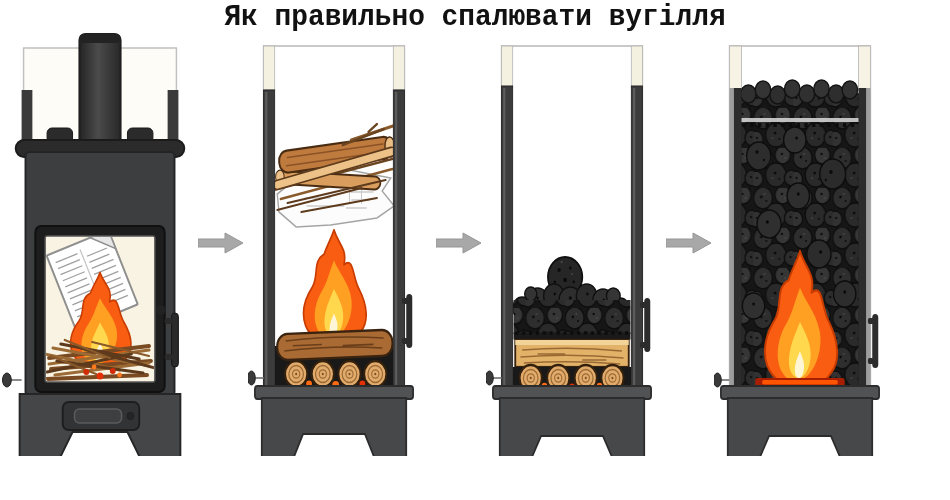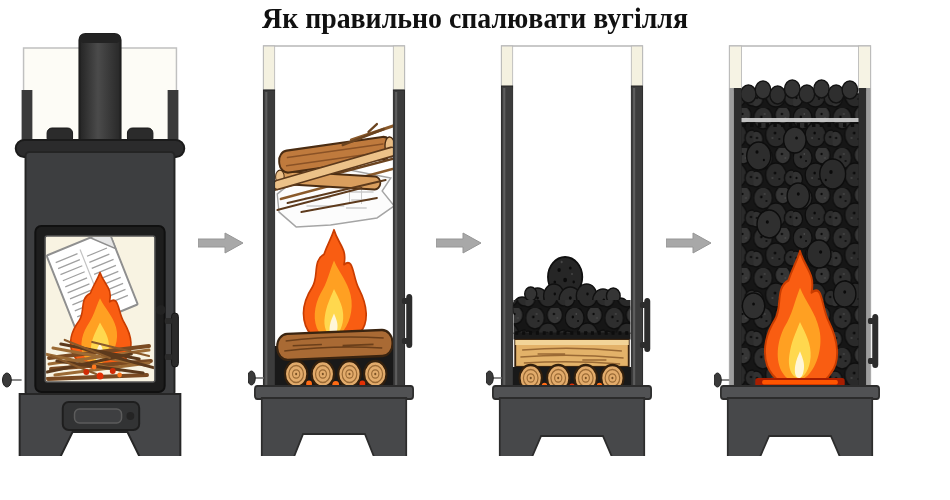--- a/index.html
+++ b/index.html
@@ -1,18 +1,18 @@
 <!DOCTYPE html>
 <html><head>
 <meta charset="utf-8">
 <style>
   html,body{margin:0;padding:0;background:#fff;}
   .canvas{
     position:relative;width:950px;height:456px;background:#ffffff;
-    overflow:hidden;font-family:Liberation Serif, serif;
+    overflow:hidden;font-family:Liberation Mono, monospace;
   }
   .title{
     position:absolute;top:0;left:0;width:950px;margin:0;
     text-align:center;font-size:29px;font-weight:800;color:#111;
     letter-spacing:0px;line-height:36px;
     transform:scaleX(.96);transform-origin:center;
   }
   .ground{
     position:absolute;top:459px;left:3px;width:942px;height:2px;background:#b3b3b3;
   }

